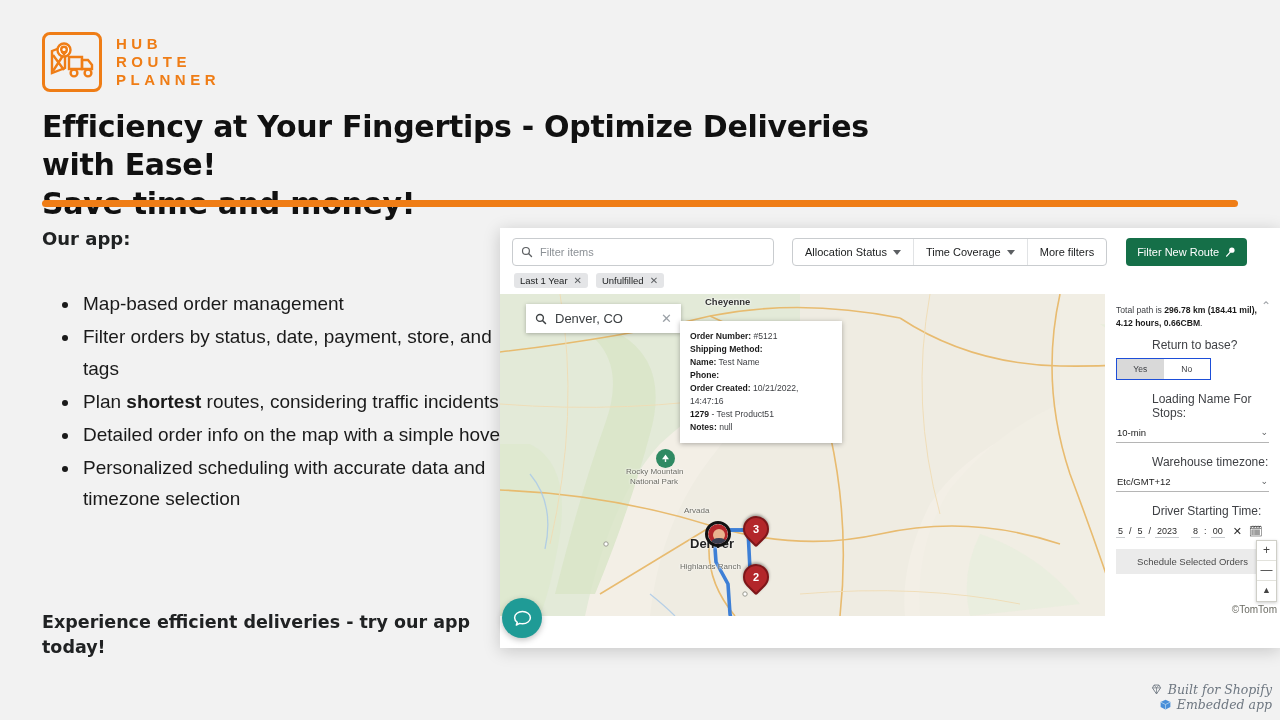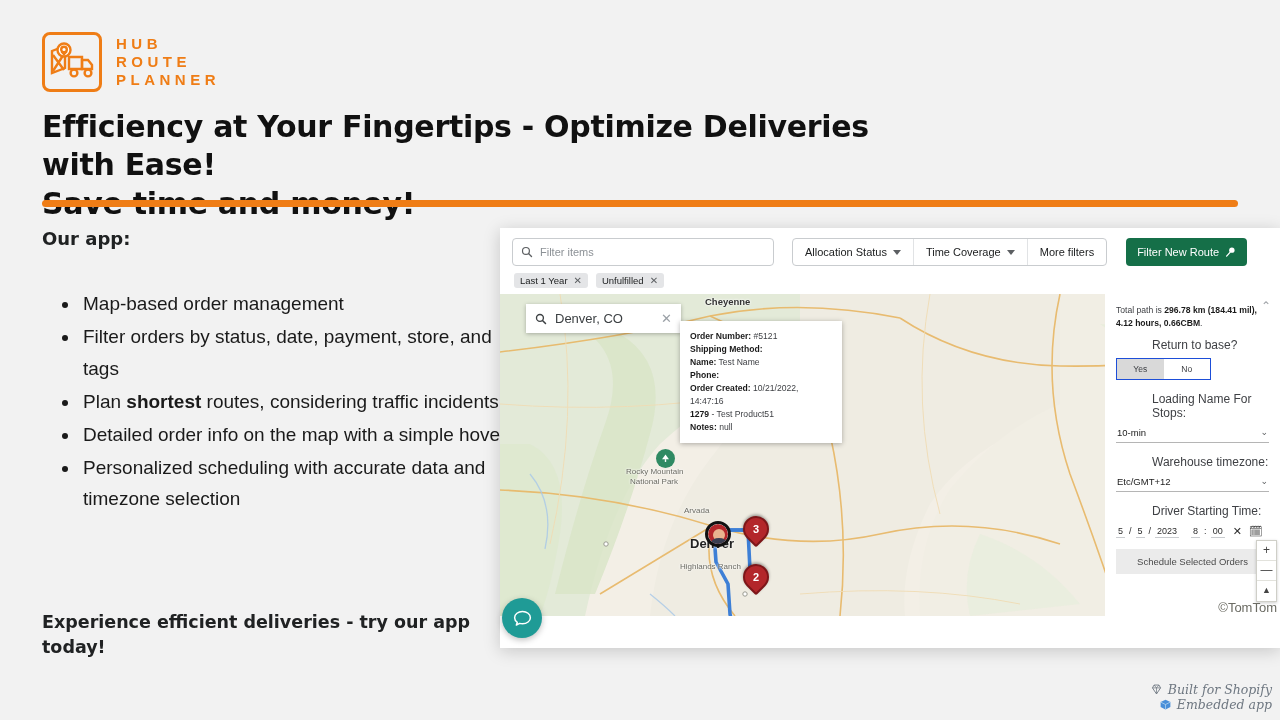--- a/index.html
+++ b/index.html
@@ -153,21 +153,21 @@
 
   .zoomctl {
     position: absolute; right: 3px; bottom: 14px; width: 21px; z-index: 9;
     background: #fff; border: 1px solid #cfcfc8; box-shadow: 0 1px 3px rgba(0,0,0,.2);
   }
   .zoomctl div {
     height: 20px; line-height: 19px; text-align: center; font-size: 12px;
     color: #444; border-bottom: 1px solid #e2e2dc;
   }
   .zoomctl div:last-child { border-bottom: none; font-size: 9px; }
-  .attrib { position: absolute; right: 3px; bottom: 1px; font-size: 13px; color: #6b6b63; z-index: 9; }
+  .attrib { position: absolute; right: 3px; bottom: 1px; font-size: 10px; color: #6b6b63; z-index: 9; }
 
   
   .chat {
     position: absolute; left: 502px; top: 598px; width: 40px; height: 40px;
     border-radius: 50%; background: #1f9b96; z-index: 20;
     display: flex; align-items: center; justify-content: center;
     box-shadow: 0 2px 6px rgba(0,0,0,.25);
   }
 
   

